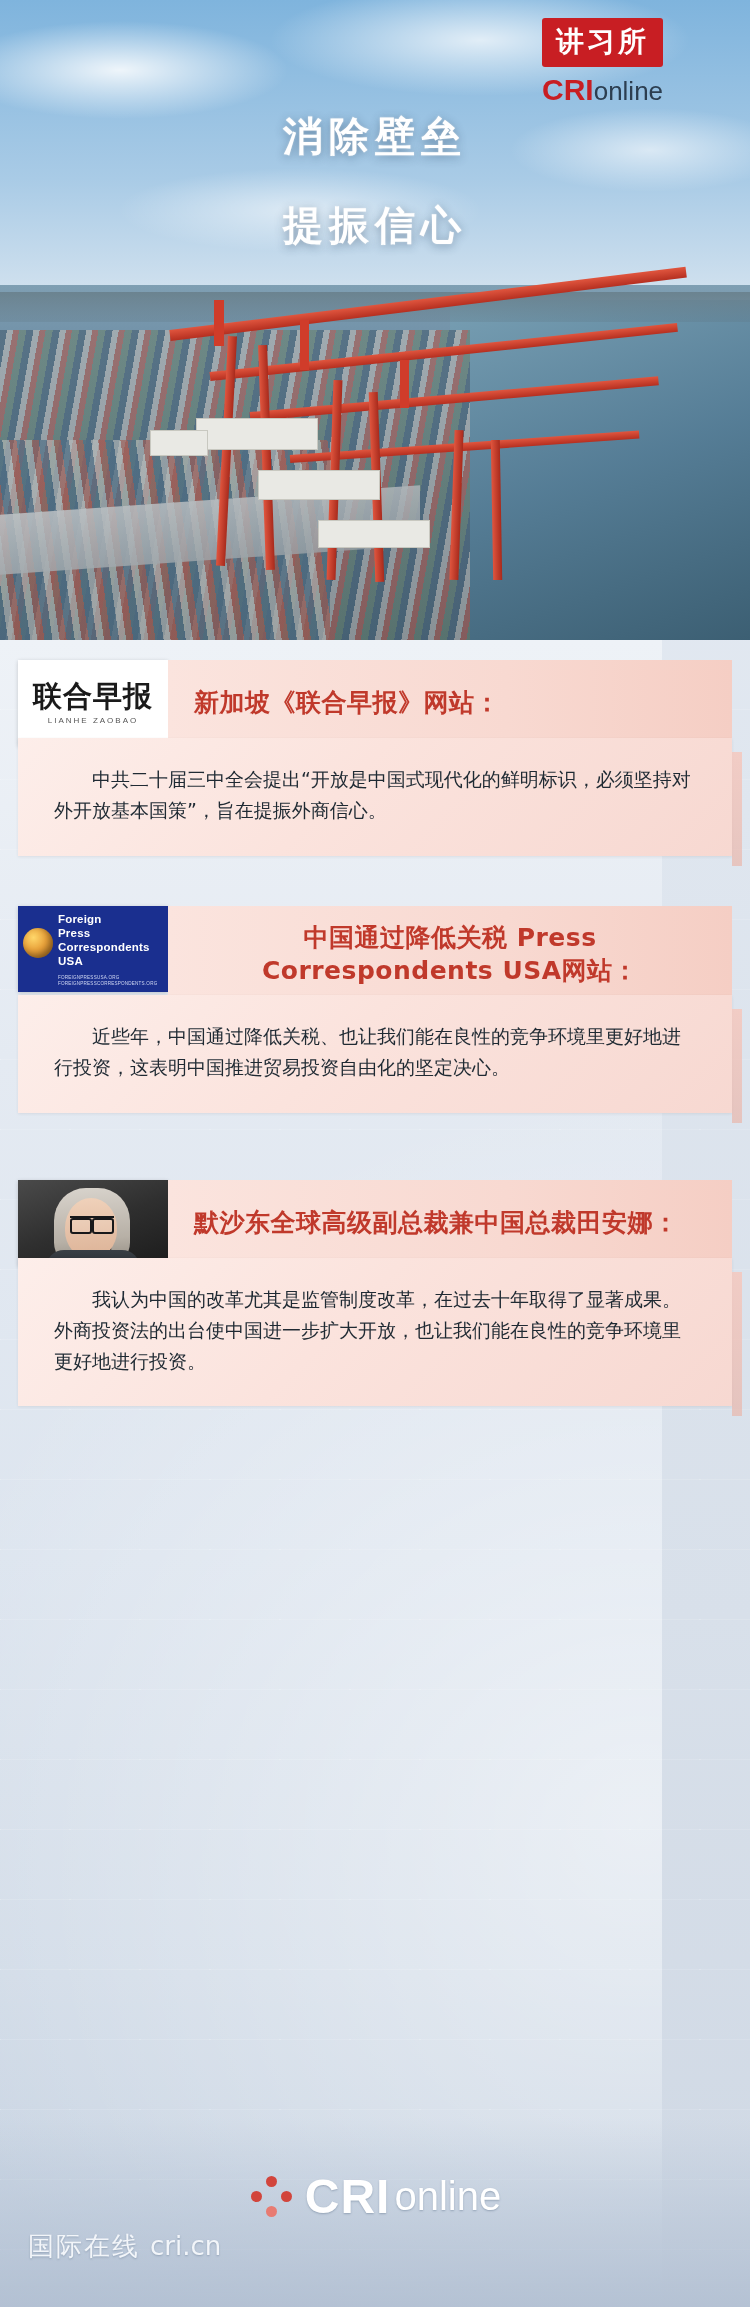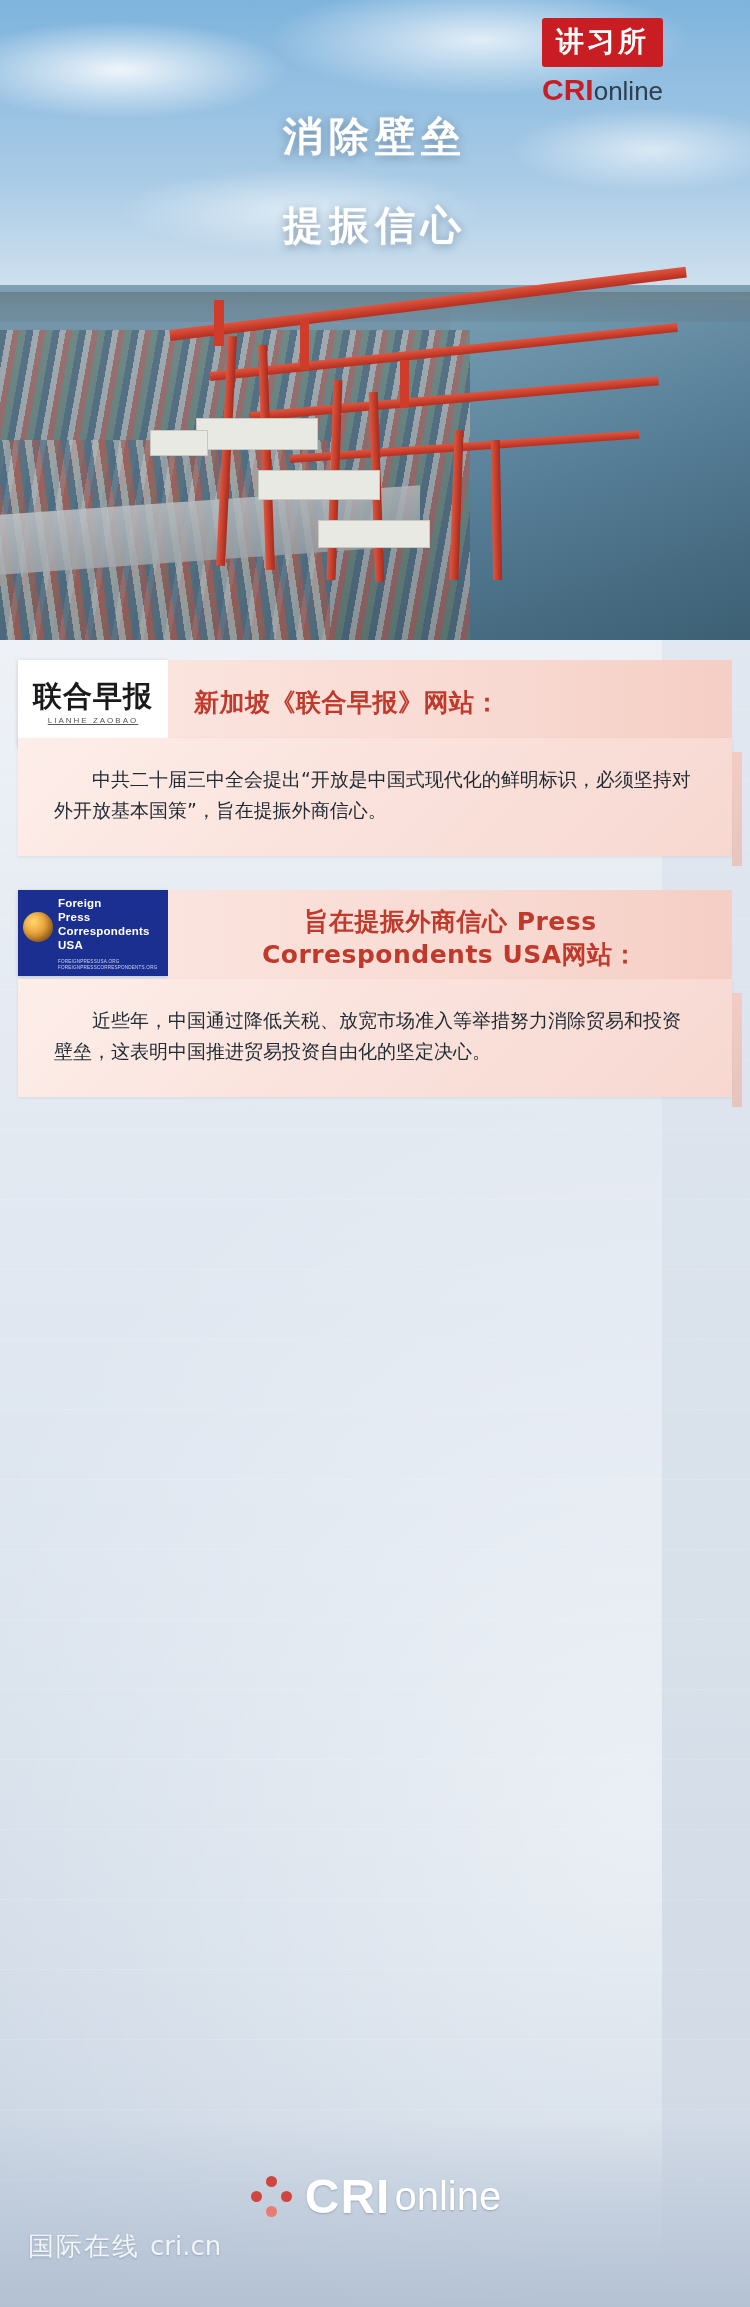--- a/index.html
+++ b/index.html
@@ -244,21 +244,20 @@
     font-family: "DejaVu Sans", "Liberation Sans", sans-serif;
     line-height: 1;
   }
   .zaobao-en {
     color: #555;
     font-size: 8px;
     letter-spacing: 2px;
     margin-top: 5px;
     text-align: center;
     font-family: "Liberation Sans", sans-serif;
-    text-decoration: underline;
   }
   .fpc {
     background: #1a2f8f;
     width: 150px; height: 86px;
     color: #fff;
     display: block;
     padding: 6px 6px 4px 40px;
     box-sizing: border-box;
     position: relative;
   }
@@ -460,48 +459,68 @@
           <div class="source-title-band">
             <div class="source-title">新加坡《联合早报》网站：</div>
           </div>
         </div>
         <div class="quote-block">
           <div class="quote-text">中共二十届三中全会提出“开放是中国式现代化的鲜明标识，必须坚持对外开放基本国策”，旨在提振外商信心。</div>
         </div>
       </div>
     </div>
 
-    <div class="card" style="top: 250px;">
+    <div class="card" style="top: 266px;">
       <div class="card-inner">
         <div class="source-header">
           <div class="thumb">
             <div class="fpc">
               <div class="fpc-globe"></div>
               <div class="fpc-lines">
                 <div>Foreign</div>
                 <div>Press</div>
                 <div>Correspondents</div>
                 <div>USA</div>
               </div>
               <div class="fpc-url">
                 <div>FOREIGNPRESSUSA.ORG</div>
                 <div>FOREIGNPRESSCORRESPONDENTS.ORG</div>
               </div>
             </div>
           </div>
           <div class="source-title-band">
-            <div class="source-title">旨在提振外商信心 Press Correspondents USA网站：</div>
+            <div class="source-title">中国通过降低关税 Press Correspondents USA网站：</div>
           </div>
         </div>
         <div class="quote-block">
-          <div class="quote-text">近些年，中国通过降低关税、放宽市场准入等举措努力消除贸易和投资壁垒，这表明中国推进贸易投资自由化的坚定决心。</div>
+          <div class="quote-text">近些年，中国通过降低关税、也让我们能在良性的竞争环境里更好地进行投资，这表明中国推进贸易投资自由化的坚定决心。</div>
         </div>
       </div>
     </div>
 
+    <div class="card" style="top: 540px;">
+      <div class="card-inner">
+        <div class="source-header">
+          <div class="thumb">
+            <div class="portrait">
+              <div class="hair"></div>
+              <div class="face"></div>
+              <div class="glasses"></div>
+              <div class="body"></div>
+            </div>
+          </div>
+          <div class="source-title-band">
+            <div class="source-title">默沙东全球高级副总裁兼中国总裁田安娜：</div>
+          </div>
+        </div>
+        <div class="quote-block">
+          <div class="quote-text">我认为中国的改革尤其是监管制度改革，在过去十年取得了显著成果。外商投资法的出台使中国进一步扩大开放，也让我们能在良性的竞争环境里更好地进行投资。</div>
+        </div>
+      </div>
+    </div>
 
     <div class="footer">
       <div class="footer-logo">
         <span class="footer-dots">
           <i class="fd1"></i><i class="fd2"></i><i class="fd3"></i><i class="fd4"></i>
         </span><span class="footer-cri">CRI</span><span class="footer-online">online</span>
       </div>
       <div class="footer-sub">
         <span>国际在线</span><span class="url">cri.cn</span>
       </div>

